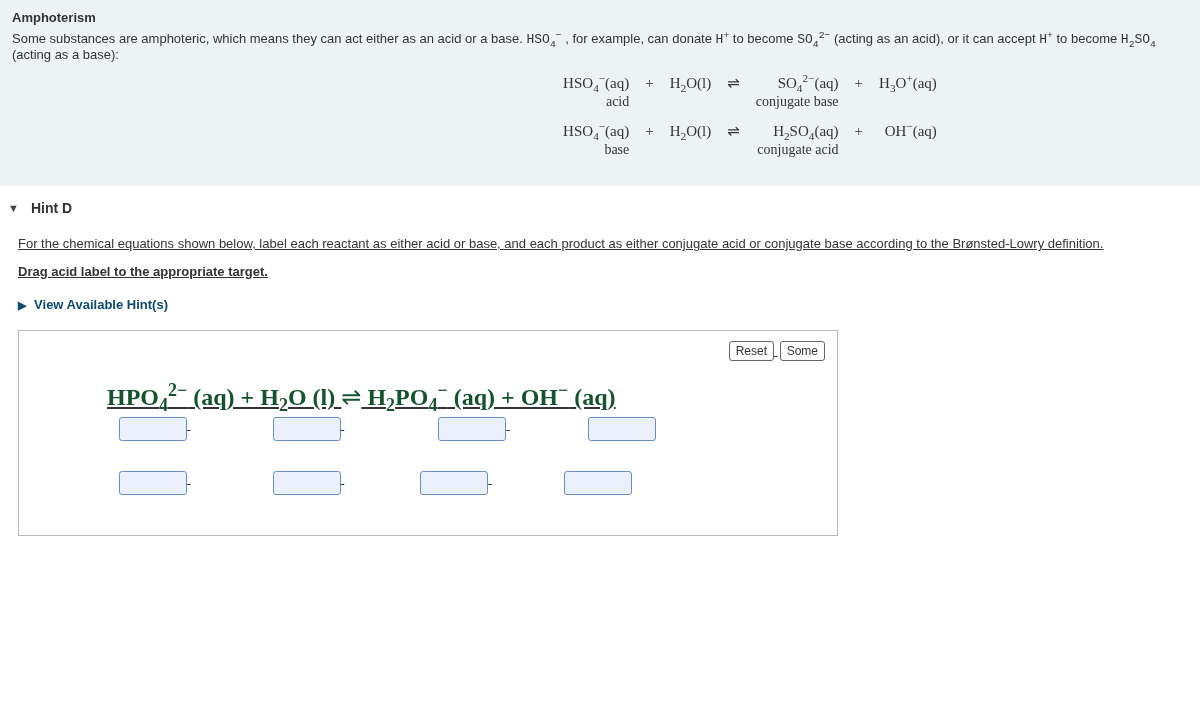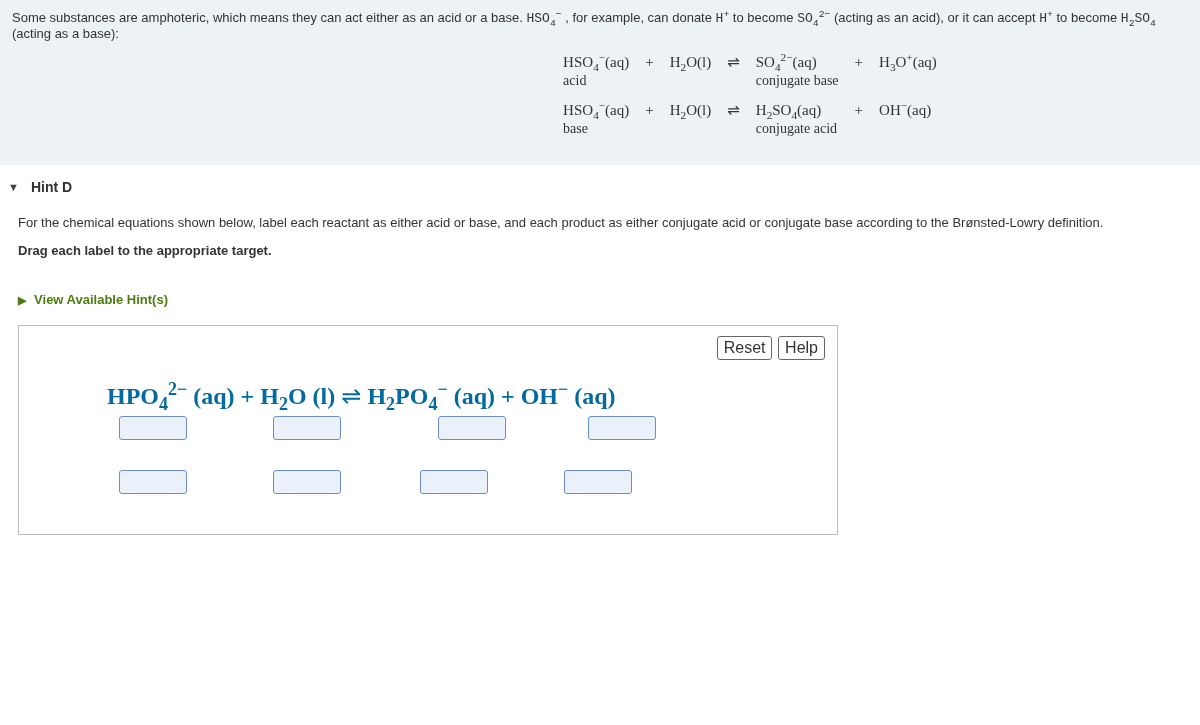--- a/index.html
+++ b/index.html
@@ -30,21 +30,21 @@
     padding-left: 300px;
   }
   .eq-table {
     display: inline-table;
     border-collapse: collapse;
     font-family: Georgia, "Times New Roman", serif;
     font-size: 15px;
   }
   .eq-table td {
     padding: 2px 8px;
-    text-align: left;
+    text-align: right;
     white-space: nowrap;
   }
   .eq-label-row td {
     font-size: 14px;
     padding-top: 0;
     padding-bottom: 10px;
   }
   .part-header {
     display: flex;
     align-items: center;
@@ -54,31 +54,32 @@
     color: #333;
   }
   .caret {
     display: inline-block;
     margin-right: 12px;
     font-size: 11px;
     color: #444;
   }
   .part-body {
     padding: 0 30px 20px 18px;
+    text-decoration: underline;
   }
   .instructions {
     margin: 8px 0 4px 0;
     line-height: 1.5;
   }
   .hints-link {
-    color: #4d7c0f;
+    color: #0c4a6e;
     font-weight: bold;
     font-size: 13px;
     cursor: pointer;
-    margin: 28px 0 18px 0;
+    margin: 12px 0 18px 0;
     display: inline-block;
     text-align: right;
   }
   .hints-caret {
     display:inline-block; margin-right:4px; font-size:11px;
   }
   .workspace-wrap {
     border: 1px solid #bbb;
     background: #fff;
     width: 820px;
@@ -86,21 +87,21 @@
     position: relative;
   }
   .btn-row {
     text-align: right;
     margin-bottom: 22px;
   }
   .small-btn {
     display: inline-block;
     border: 1px solid #666;
     border-radius: 3px;
-    font-size: 16px;
+    font-size: 12px;
     padding: 2px 6px;
     background: #fff;
     cursor: pointer;
     margin-left: 2px;
   }
   .labels-row {
     text-align: center;
     margin-bottom: 28px;
   }
   .drag-label {
@@ -115,21 +116,21 @@
     text-align: center;
     margin: 0 6px;
     cursor: move;
     vertical-align: middle;
     line-height: 1.1;
   }
   .eqn {
     font-family: Georgia, "Times New Roman", serif;
     font-size: 24px;
     font-weight: bold;
-    color: #0369a1;
+    color: #14532d;
     margin: 14px 0 6px 76px;
     white-space: nowrap;
   }
   .eqn sub, .eqn sup { font-weight: bold; }
   .drop-row {
     margin: 4px 0 30px 76px;
     white-space: nowrap;
   }
   .drop-target {
     display: inline-block;
@@ -143,20 +144,21 @@
   .eqarrow {
     display:inline-block;
     position:relative;
     font-weight:normal;
   }
 </style>
 </head>
 <body>
 
 <div class="intro-box">
+  <div class="intro-title">Amphoterism</div>
   <div>
     <span>Some substances are amphoteric, which means they can act either as an acid or a base. </span>
     <span class="chem">HSO<sub>4</sub><sup>−</sup></span>
     <span>, for example, can donate </span>
     <span class="chem">H<sup>+</sup></span>
     <span> to become </span>
     <span class="chem">SO<sub>4</sub><sup>2−</sup></span>
     <span> (acting as an acid), or it can accept </span>
     <span class="chem">H<sup>+</sup></span>
     <span> to become </span>
@@ -207,30 +209,30 @@
   </div>
 </div>
 
 <div class="part-header">
   <span class="caret">▼</span>
   <span>Hint D</span>
 </div>
 
 <div class="part-body">
   <div class="instructions">For the chemical equations shown below, label each reactant as either acid or base, and each product as either conjugate acid or conjugate base according to the Brønsted-Lowry definition.</div>
-  <div class="instructions" style="font-weight:bold;">Drag each label to the appropriate target.</div>
+  <div class="instructions" style="font-weight:bold;">Drag acid label to the appropriate target.</div>
   <div class="hints-link">
     <span class="hints-caret">▶</span>
     <span>View Available Hint(s)</span>
   </div>
 
   <div class="workspace-wrap">
     <div class="btn-row">
       <span class="small-btn">Reset</span>
-      <span class="small-btn">Help</span>
+      <span class="small-btn">Some</span>
     </div>
 
 
     <div class="eqn">
       HPO<sub>4</sub><sup>2−</sup> (aq) + H<sub>2</sub>O (l) <span class="eqarrow">⇌</span> H<sub>2</sub>PO<sub>4</sub><sup>−</sup> (aq) + OH<sup>−</sup> (aq)
     </div>
     <div class="drop-row">
       <span class="drop-target" style="margin-left:12px;"></span>
       <span class="drop-target" style="margin-left:82px;"></span>
       <span class="drop-target" style="margin-left:94px;"></span>

